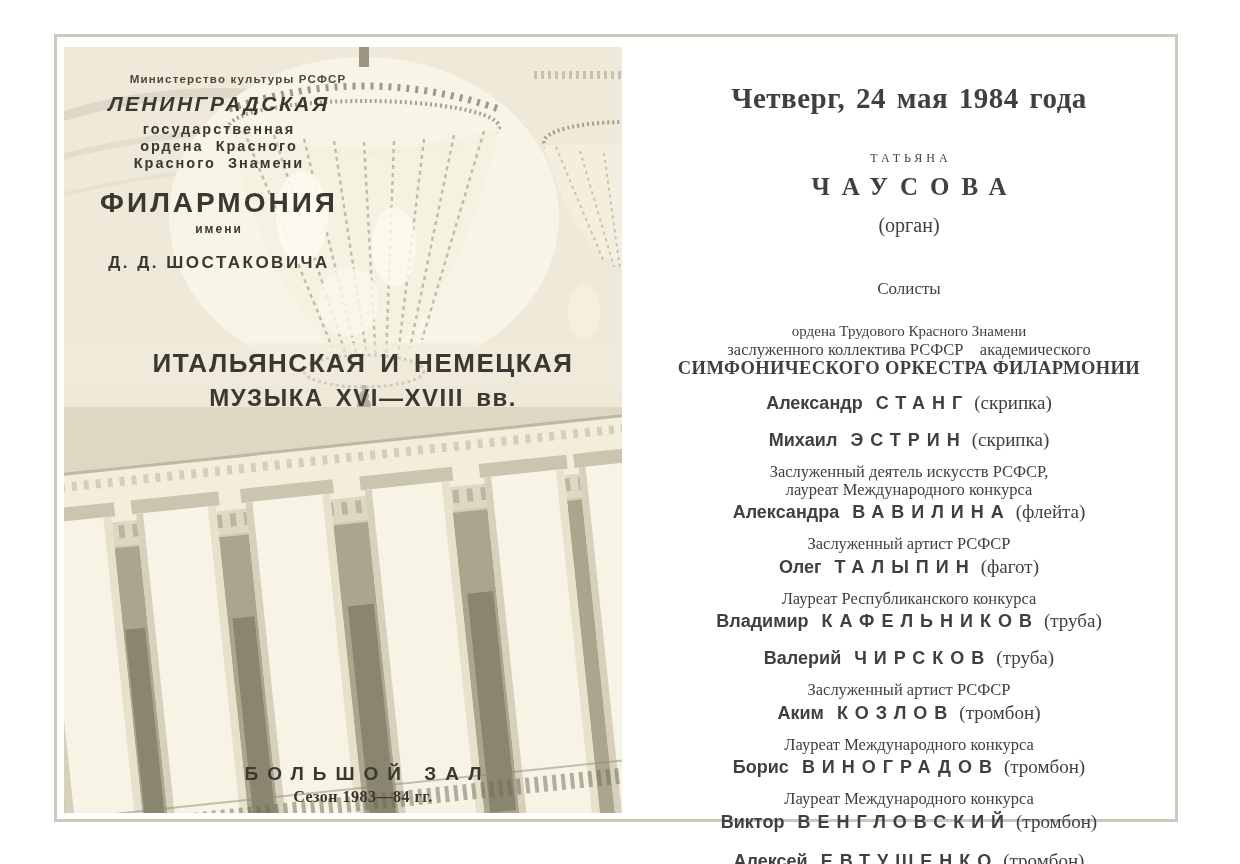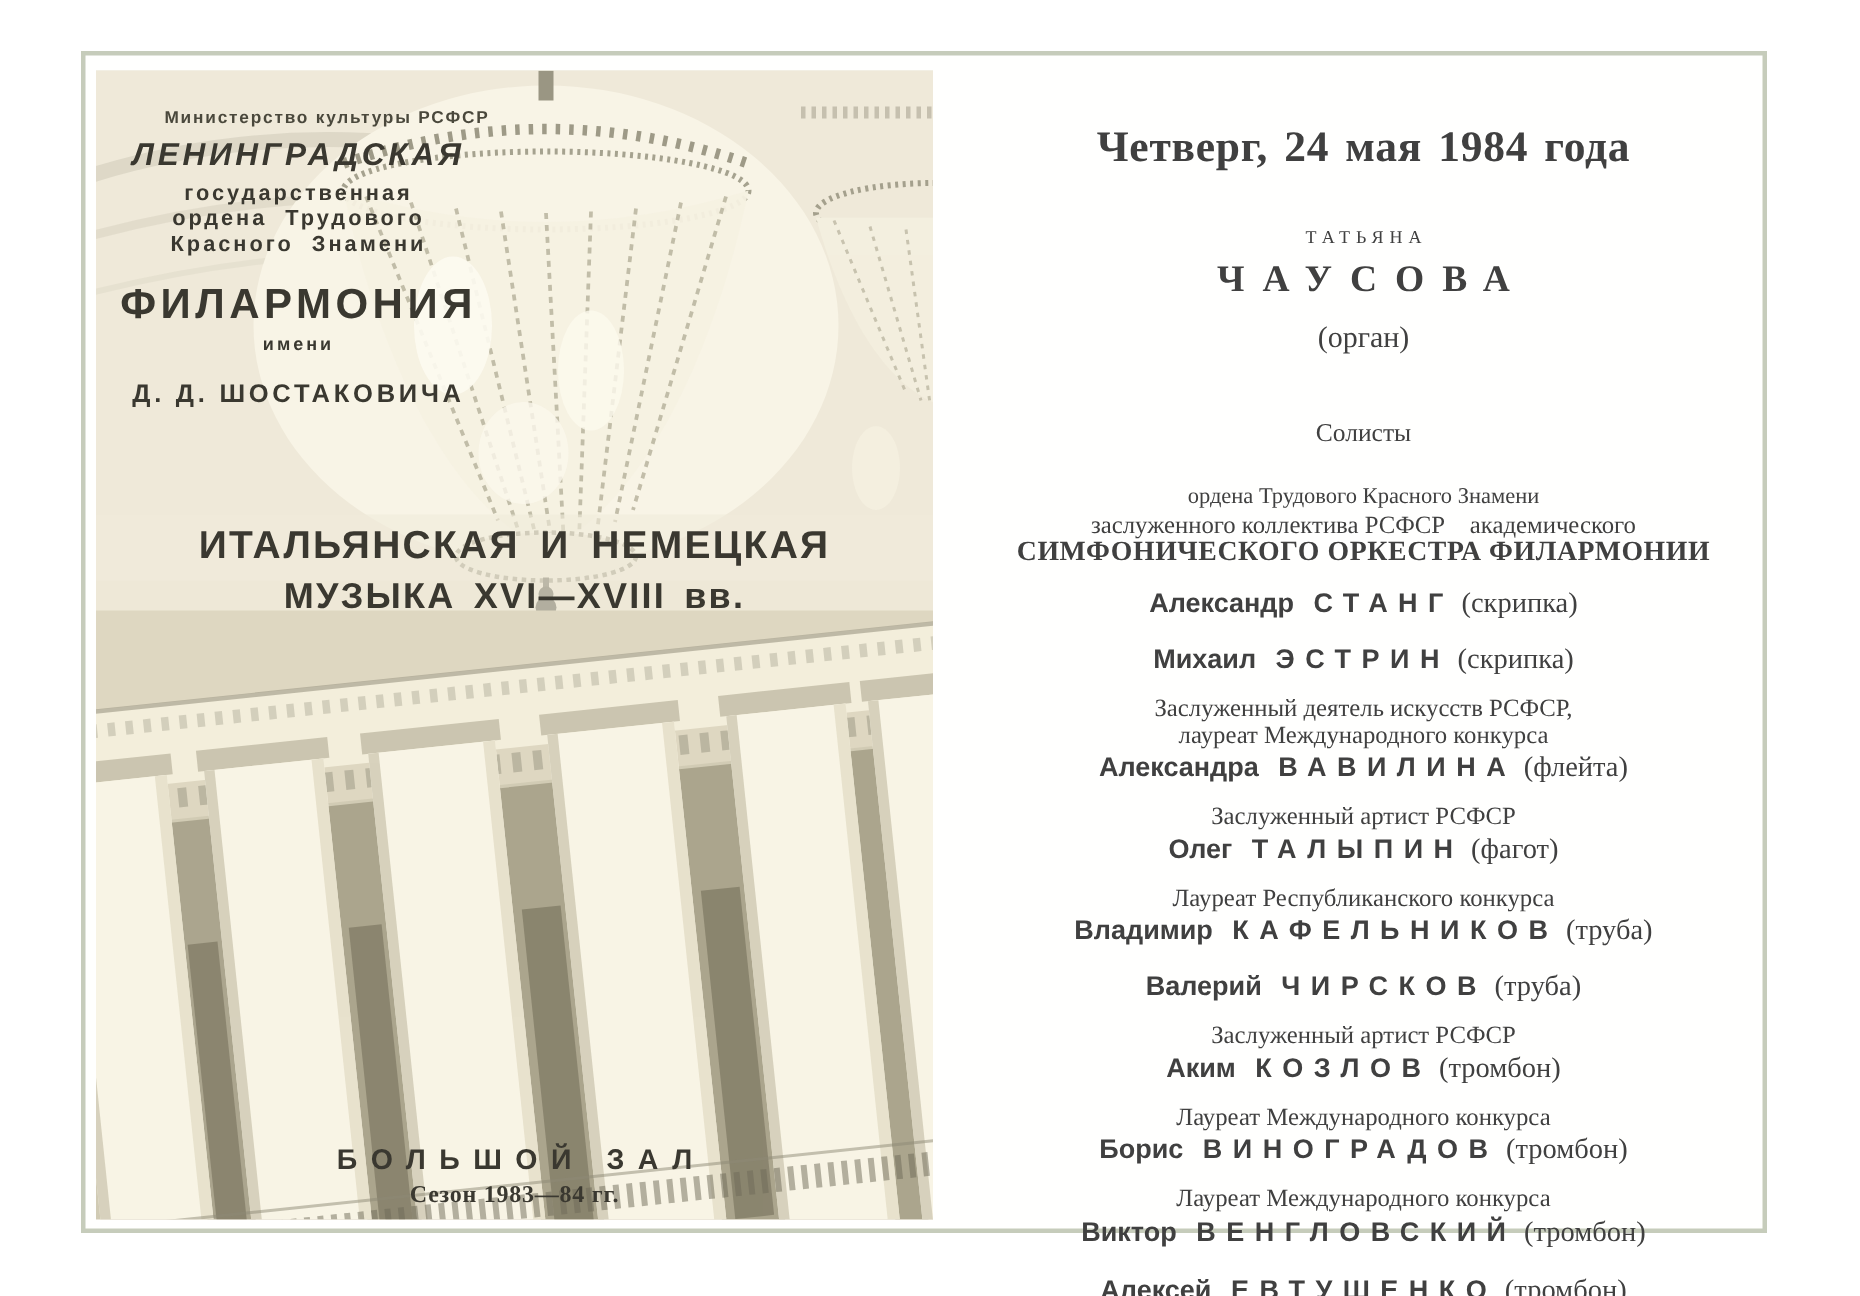--- a/index.html
+++ b/index.html
@@ -11,21 +11,21 @@
     position:absolute;left:54px;top:34px;width:1124px;height:788px;
     border:3px solid #c6ccbb;background:#fffffe;box-sizing:border-box;
   }
   
   .photo{
     position:absolute;left:64px;top:47px;width:558px;height:766px;
     overflow:hidden;background:#eae4d3;
   }
   .photo svg{position:absolute;left:0;top:0;}
   .cover-layer{position:absolute;left:0;top:0;width:100%;height:100%;}
-  .cov{position:absolute;color:#3a3830;font-family:"Liberation Sans", sans-serif;font-weight:700;}
+  .cov{position:absolute;color:#3a3830;font-family:"Liberation Sans", sans-serif;font-weight:700;padding-left:20px;}
   .cov-head{left:0;top:26px;width:270px;text-align:center;line-height:1.15;}
   .cov-ministry{font-size:11.5px;letter-spacing:1.2px;margin-left:38px;color:#4a483c;}
   .cov-city{font-size:21px;letter-spacing:2.5px;margin-top:6px;font-style:italic;}
   .cov-gos{font-size:14.5px;letter-spacing:2px;margin-top:5px;}
   .cov-ord{font-size:14.5px;letter-spacing:2px;word-spacing:6px;}
   .cov-kra{font-size:14.5px;letter-spacing:2px;word-spacing:6px;}
   .cov-phil{font-size:28px;letter-spacing:3px;margin-top:16px;}
   .cov-imeni{font-size:12px;letter-spacing:2px;margin-top:3px;}
   .cov-shost{font-size:17px;letter-spacing:2.5px;margin-top:17px;}
   .cov-title{left:0;top:303px;width:100%;text-align:center;line-height:1.0;}
@@ -172,21 +172,21 @@
       <line x1="-60" y1="742" x2="640" y2="742" stroke="#8d8977" stroke-width="2" opacity="0.5"></line>
       <path d="M -60 757 H 640" stroke="#6e6a58" stroke-width="16" stroke-dasharray="4 5" opacity="0.5"></path>
     </g>
   </svg>
 
   <div class="cover-layer">
     <div class="cov cov-head">
       <div class="cov-ministry">Министерство культуры РСФСР</div>
       <div class="cov-city">ЛЕНИНГРАДСКАЯ</div>
       <div class="cov-gos">государственная</div>
-      <div class="cov-ord">ордена Трудового</div>
+      <div class="cov-ord">ордена Красного</div>
       <div class="cov-kra">Красного Знамени</div>
       <div class="cov-phil">ФИЛАРМОНИЯ</div>
       <div class="cov-imeni">имени</div>
       <div class="cov-shost">Д. Д. ШОСТАКОВИЧА</div>
     </div>
     <div class="cov cov-title">
       <div class="cov-title-1">ИТАЛЬЯНСКАЯ И НЕМЕЦКАЯ</div>
       <div class="cov-title-2">МУЗЫКА XVI—XVIII вв.</div>
     </div>
     <div class="cov cov-hall">

